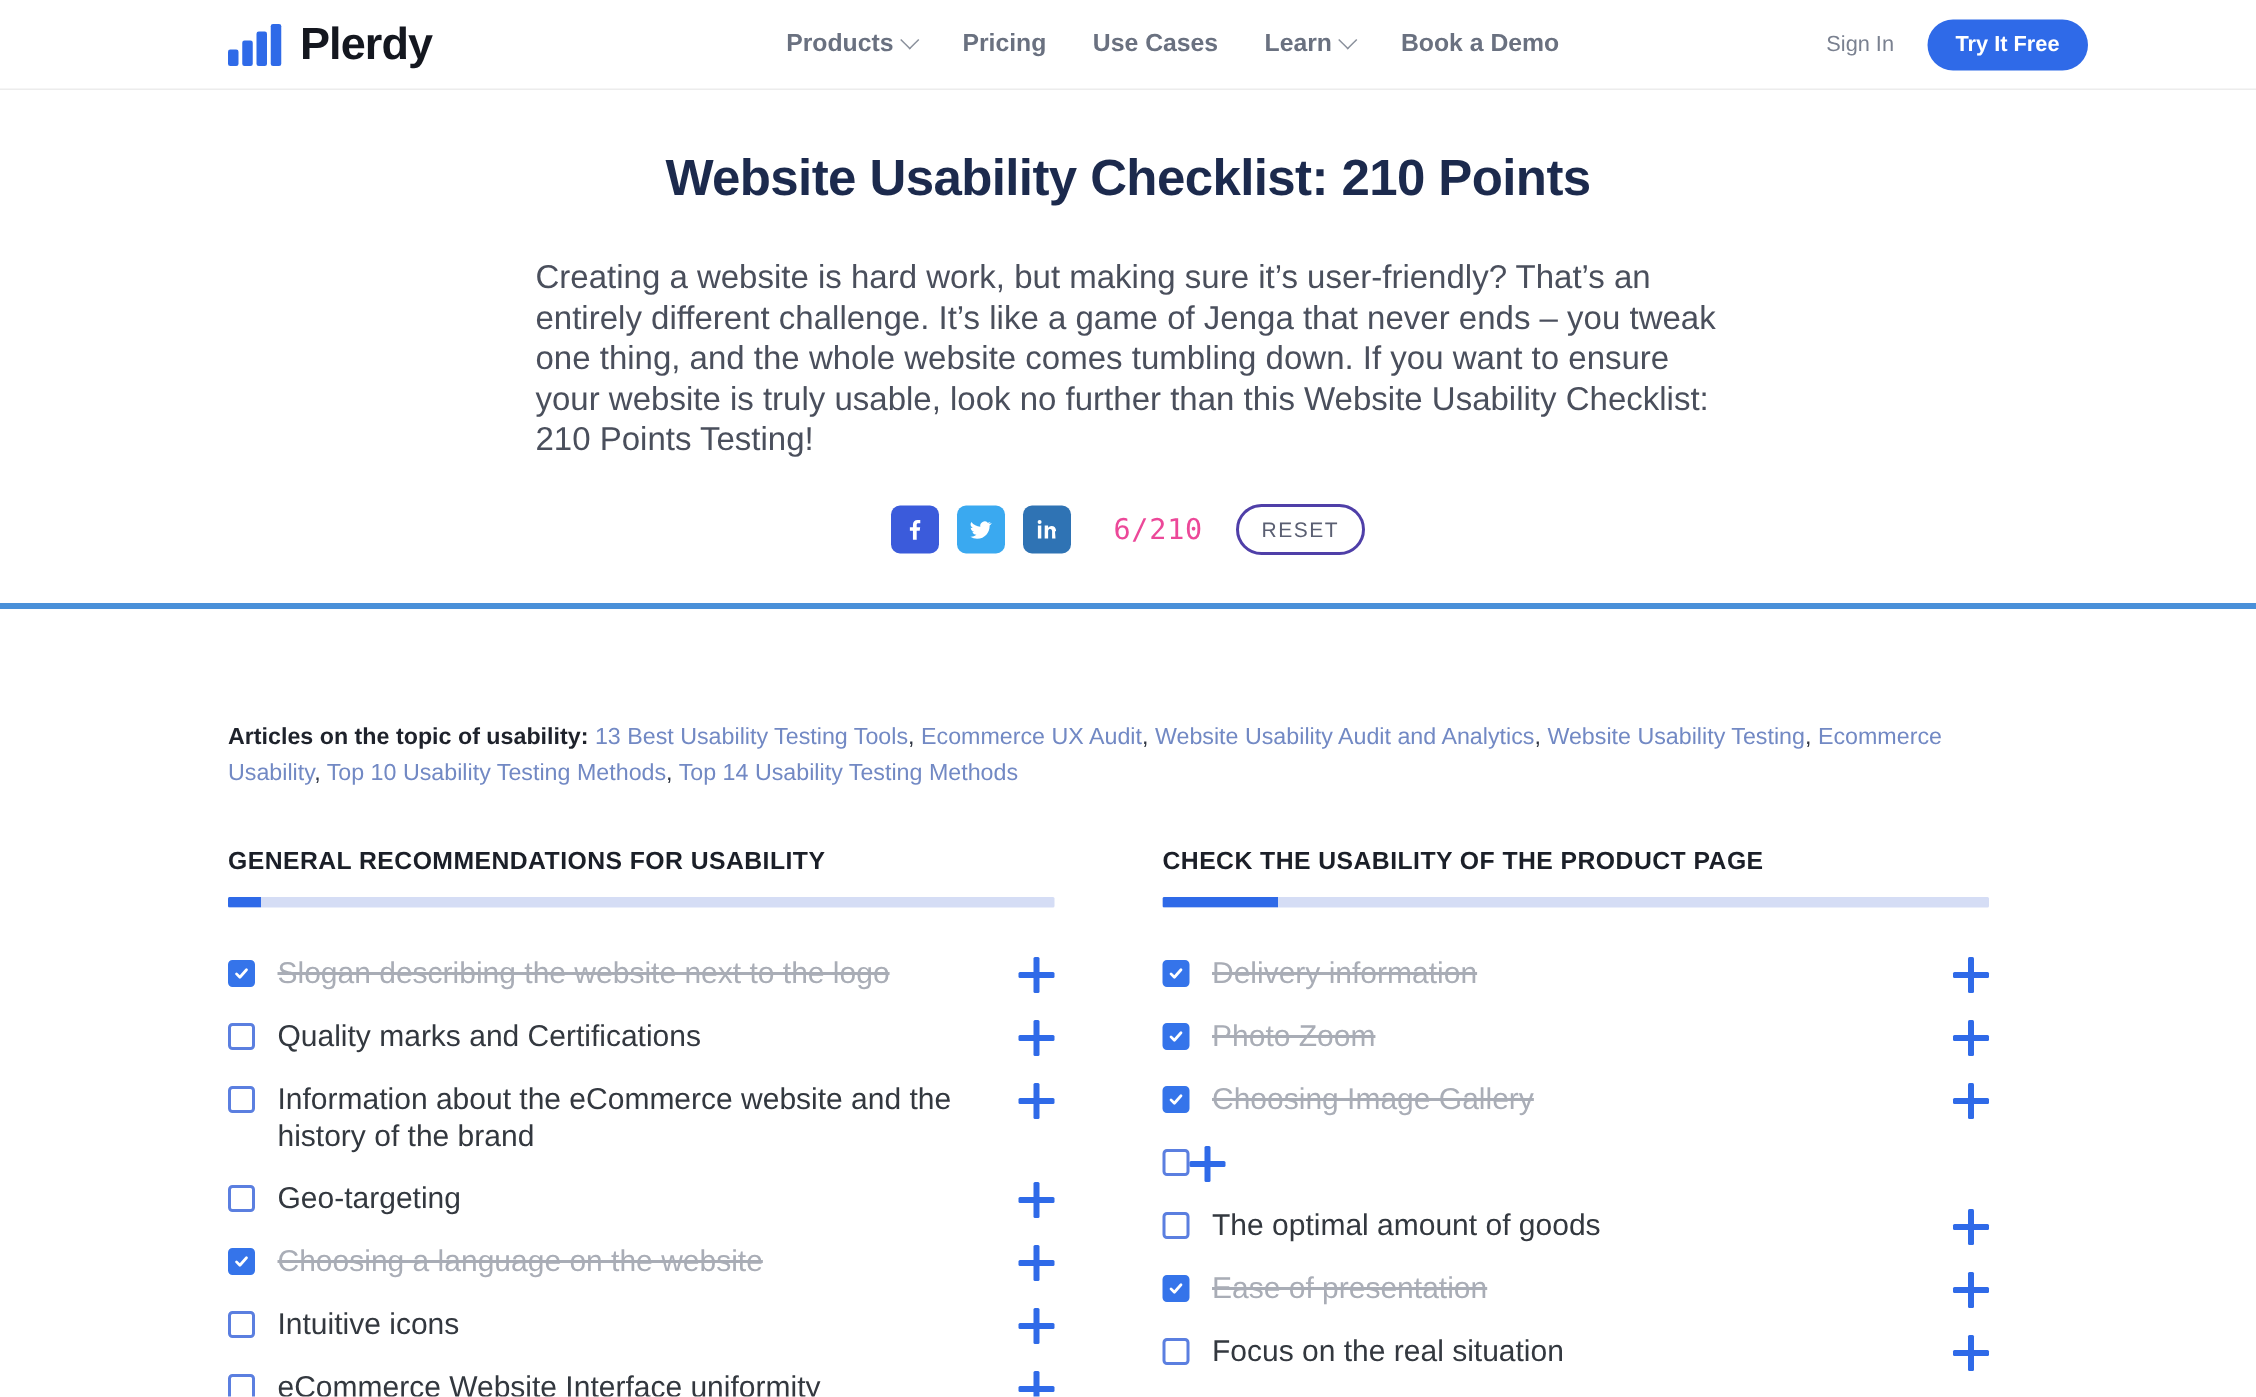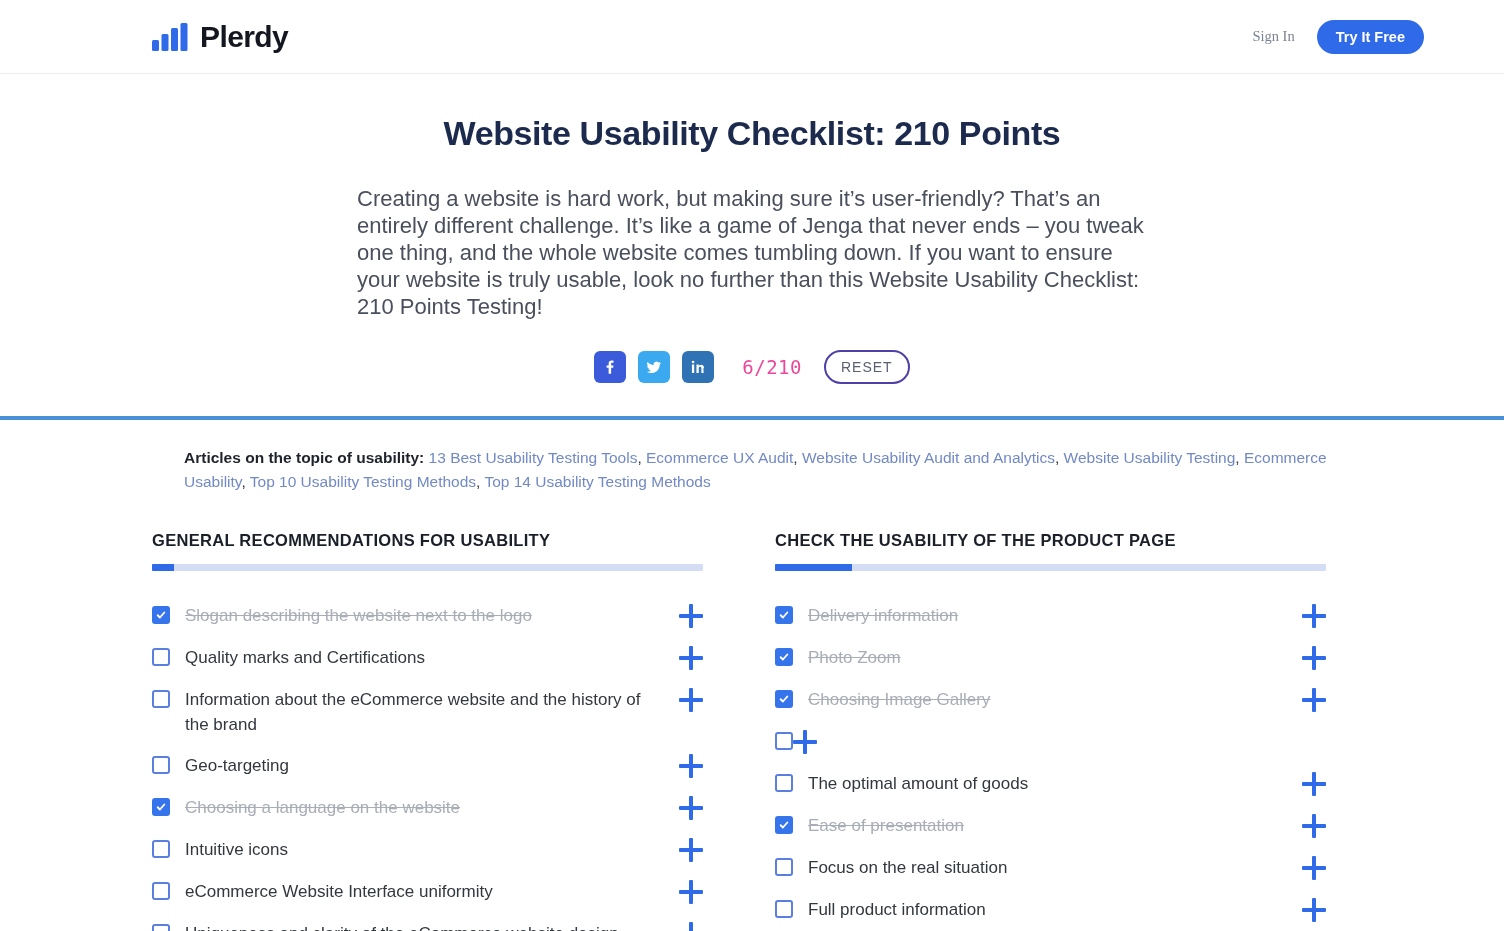--- a/index.html
+++ b/index.html
@@ -8,26 +8,26 @@
     width: 1504px;
     height: 931px;
     overflow: hidden;
     background: #ffffff;
     font-family: "Liberation Sans", sans-serif;
     color: #2f3542;
   }
 
   
   .site-header {
-    height: 74px;
+    height: 60px;
     background: #ffffff;
     border-bottom: 1px solid #ececec;
     display: flex;
     align-items: center;
-    padding: 0 80px 0 152px;
+    padding: 0 112px 0 152px;
     position: relative;
   }
 
   .brand {
     display: flex;
     align-items: center;
     gap: 8px;
     text-decoration: none;
   }
   .brand-logo-mark { display: block; }
@@ -80,21 +80,20 @@
     margin-left: auto;
     display: flex;
     align-items: center;
     gap: 22px;
   }
   .sign-in {
     font-size: 14.5px;
     color: #7a8190;
     text-decoration: none;
     cursor: pointer;
-    font-family: Liberation Serif, serif;
   }
   .try-free {
     background: #2f6ae8;
     color: #ffffff;
     font-size: 14.5px;
     font-weight: bold;
     border: none;
     border-radius: 18px;
     padding: 9px 19px;
     cursor: pointer;
@@ -164,24 +163,23 @@
 
   .hero-divider {
     margin-top: 32px;
     height: 4px;
     background: #4a90d9;
     width: 100%;
   }
 
   
   .articles {
-    padding: 26px 152px 0 152px;
+    padding: 74px 152px 0 152px;
     font-size: 15.5px;
     line-height: 24px;
-    margin-left: 32px;
   }
   .articles-label {
     font-weight: bold;
     color: #1e222b;
   }
   .article-link {
     color: #7289c4;
     text-decoration: none;
     cursor: pointer;
   }
@@ -241,21 +239,21 @@
     border-color: #3574ea;
   }
   .check-box .tick {
     display: none;
     width: 10px; height: 10px;
   }
   .check-box.checked .tick { display: block; }
 
   .check-label {
     margin-left: 15px;
-    font-size: 17px;
+    font-size: 20px;
     line-height: 25px;
     color: #33383f;
     flex: 1 1 auto;
     padding-right: 20px;
     cursor: pointer;
   }
   .check-row.done .check-label {
     color: #a9adb6;
     text-decoration: line-through;
   }
@@ -291,20 +289,39 @@
       <rect x="9.5" y="11" width="7" height="17" rx="1.5" fill="#2f6ae8"></rect>
       <rect x="19" y="5" width="7" height="23" rx="1.5" fill="#2f6ae8"></rect>
       <rect x="28.5" y="0" width="7" height="28" rx="1.5" fill="#2f6ae8"></rect>
     </svg>
     <span class="brand-name">Plerdy</span>
     <span class="brand-flag">
       <span class="flag-top"></span><span class="flag-bottom"></span>
     </span>
   </a>
 
+  <nav class="main-nav">
+    <a class="nav-link" href="#">
+      <span>Products</span>
+      <i class="caret"></i>
+    </a>
+    <a class="nav-link" href="#">
+      <span>Pricing</span>
+    </a>
+    <a class="nav-link" href="#">
+      <span>Use Cases</span>
+    </a>
+    <a class="nav-link" href="#">
+      <span>Learn</span>
+      <i class="caret"></i>
+    </a>
+    <a class="nav-link" href="#">
+      <span>Book a Demo</span>
+    </a>
+  </nav>
 
   <div class="header-right">
     <a class="sign-in" href="#">Sign In</a>
     <button class="try-free">Try It Free</button>
   </div>
 </header>
 
 <section class="hero">
   <h1 class="hero-title">Website Usability Checklist: 210 Points</h1>
   <p class="hero-desc">Creating a website is hard work, but making sure it’s user-friendly? That’s an entirely different challenge. It’s like a game of Jenga that never ends – you tweak one thing, and the whole website comes tumbling down. If you want to ensure your website is truly usable, look no further than this Website Usability Checklist: 210 Points Testing!</p>

